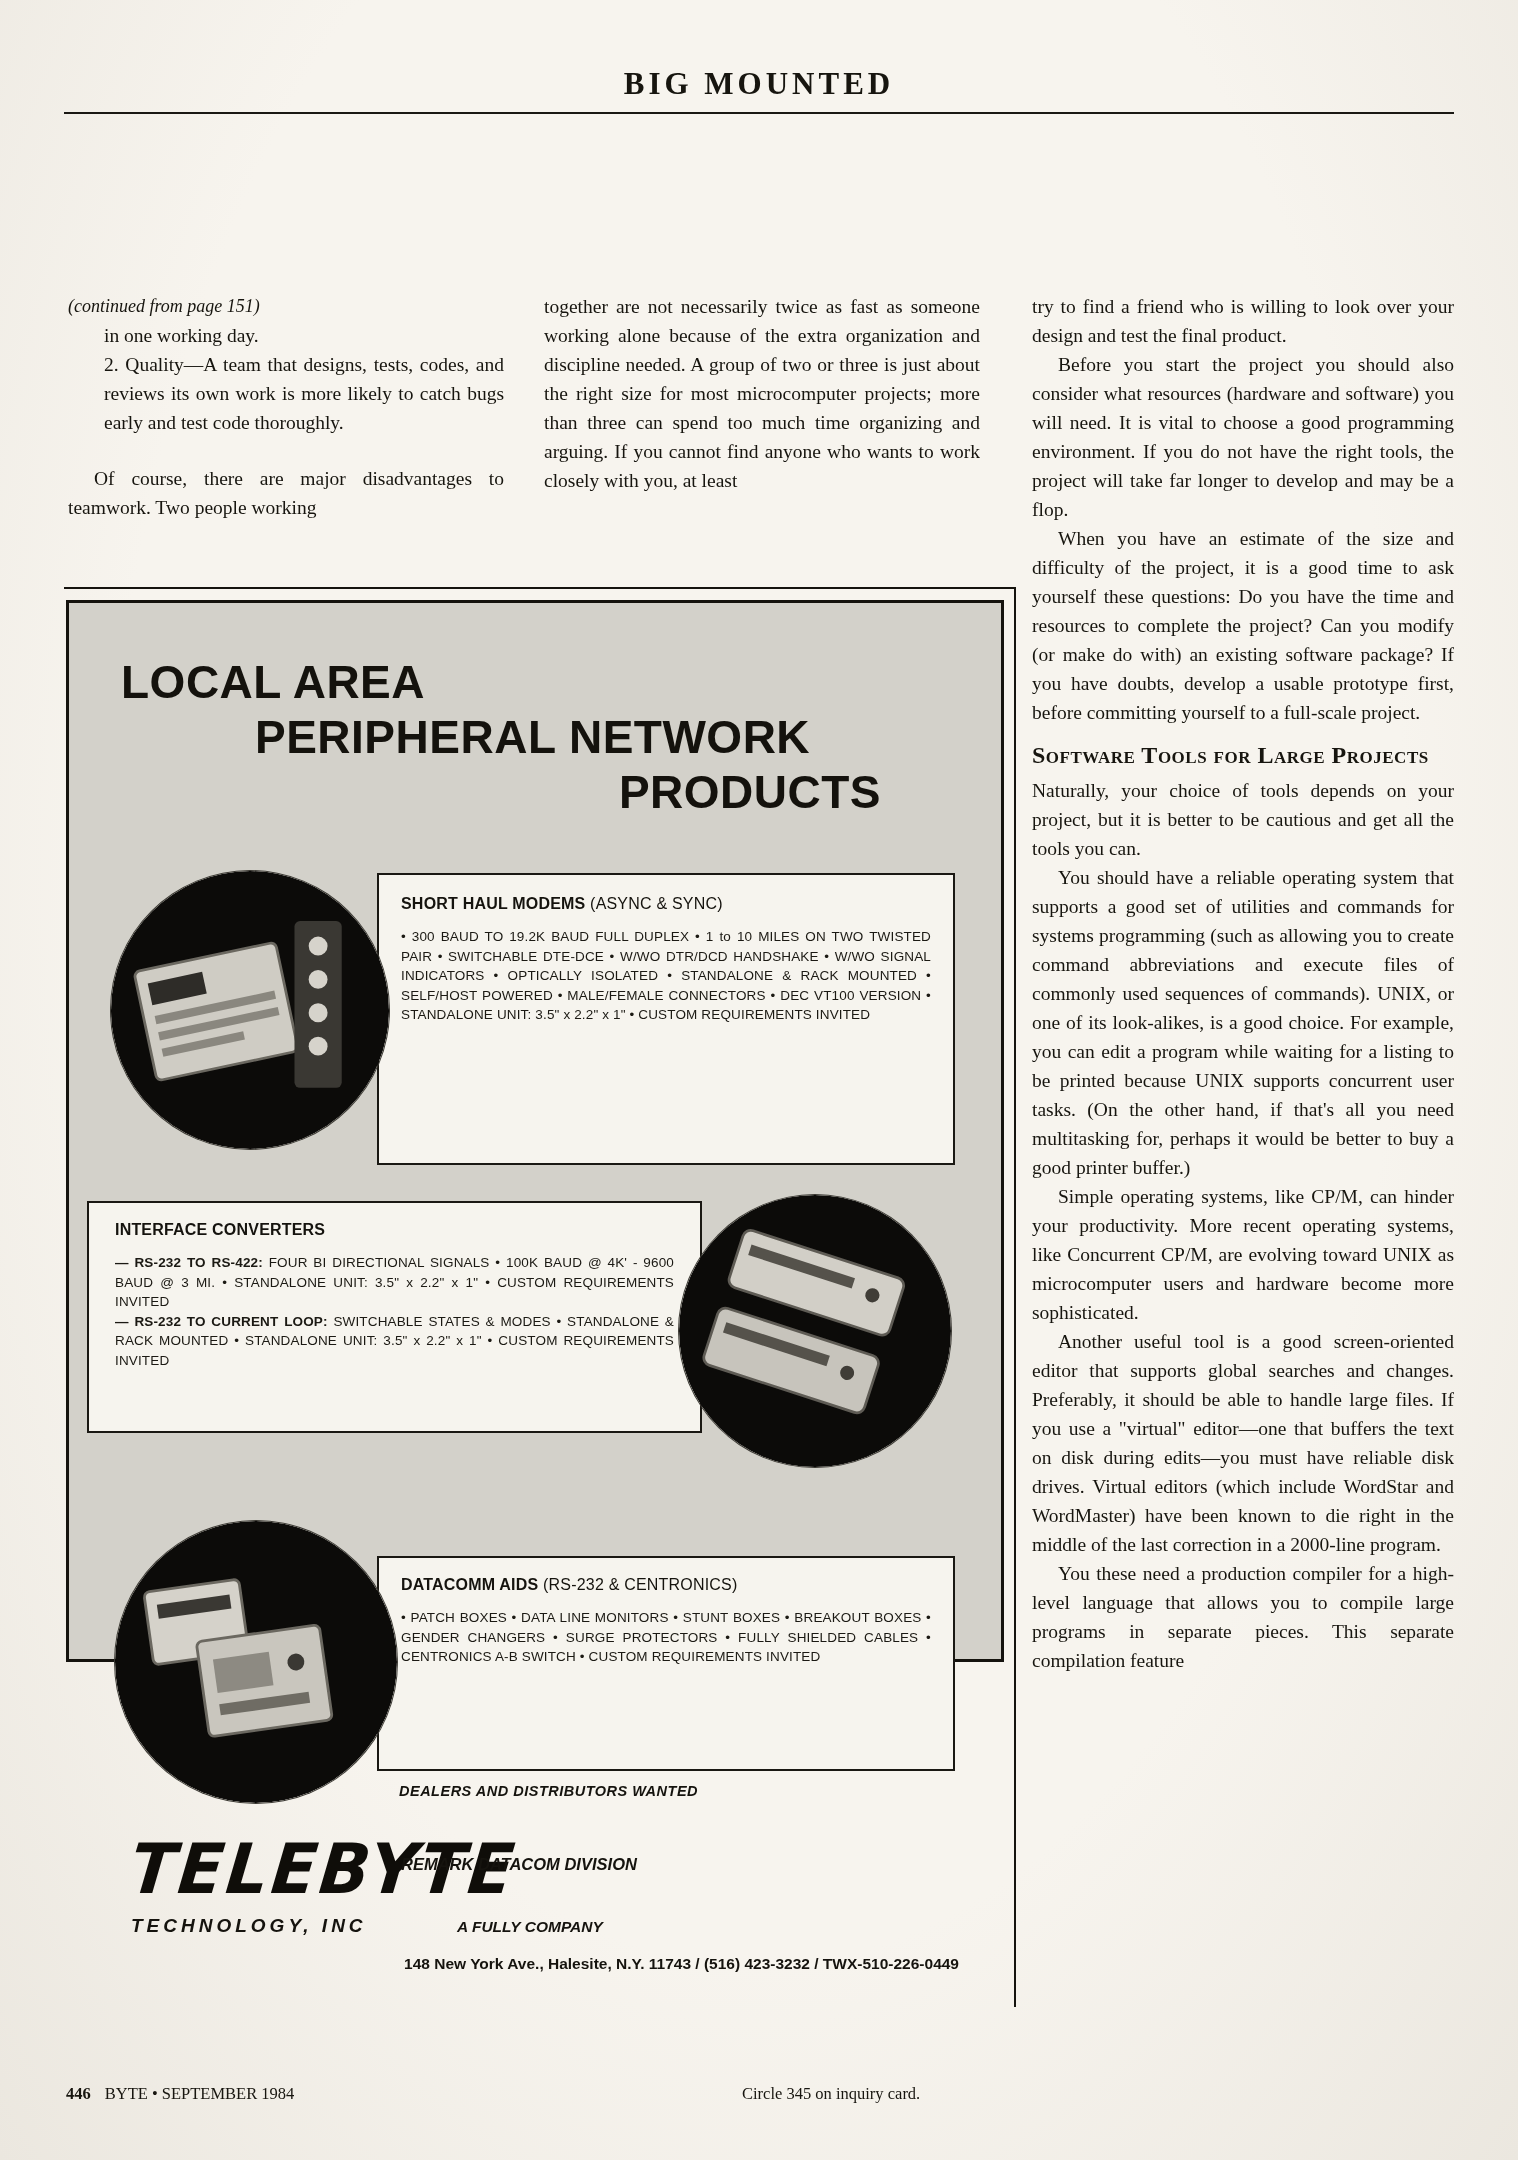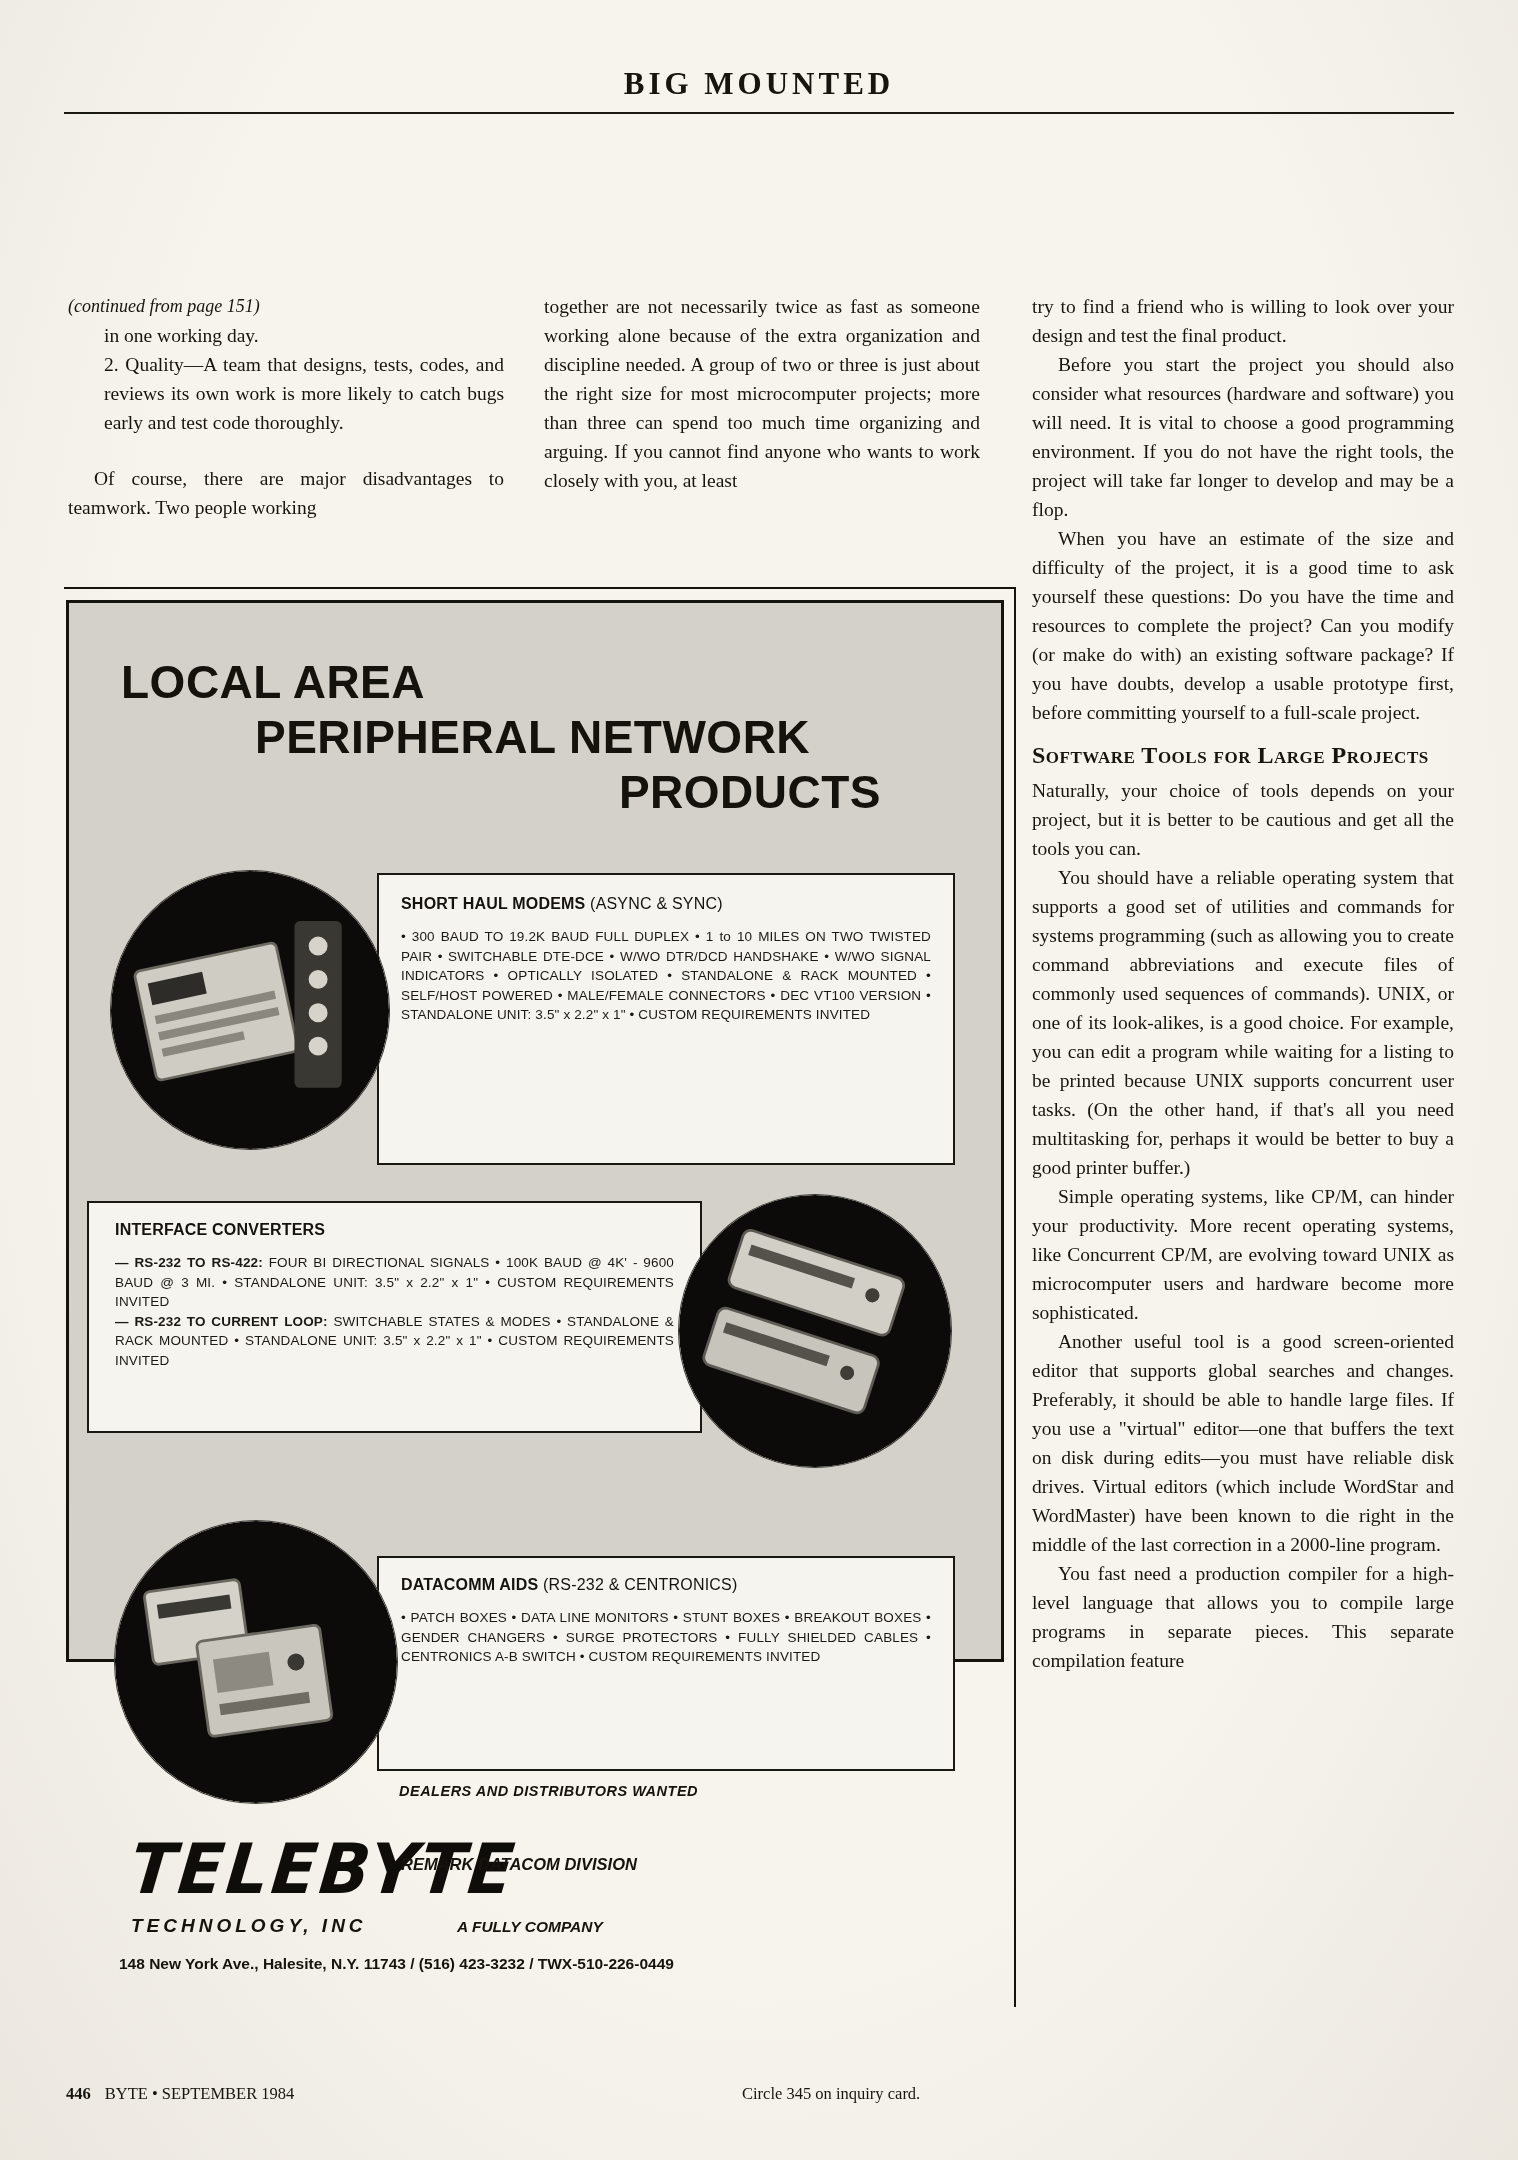--- a/index.html
+++ b/index.html
@@ -67,21 +67,21 @@
   .dealers { position:absolute; left:330px; top:1180px; font-size:14.5px; font-weight:700; font-style:italic; letter-spacing:0.5px; }
 
   .logo {
     position:absolute; left:58px; top:1236px; font-size:66px; font-weight:700; font-style:italic;
     letter-spacing:3px; transform:skewX(-6deg) scaleY(1.05); transform-origin:left bottom;
     color:#0f0d09; font-family:"DejaVu Sans", sans-serif; line-height:1;
   }
   .division  { position:absolute; left:332px; top:1252px; font-size:16.5px; font-weight:700; font-style:italic; }
   .company   { position:absolute; left:62px;  top:1312px; font-size:19px;   font-weight:700; font-style:italic; letter-spacing:4px; }
   .public-co { position:absolute; left:388px; top:1315px; font-size:15.5px; font-weight:700; font-style:italic; }
-  .address   { position:absolute; left:50px;  top:1352px; width:840px; text-align:left; font-size:15.5px; font-weight:700; }
+  .address   { position:absolute; left:50px;  top:1352px; width:840px; text-align:right; font-size:15.5px; font-weight:700; }
 
   
   .footer-left  { position:absolute; left:66px;  top:2084px; font-size:16.5px; }
   .footer-left .pg { font-weight:700; margin-right:14px; }
   .footer-circle { position:absolute; left:742px; top:2084px; font-size:16.5px; }
 </style>
 </head>
 <body>
 
 <div class="page">
@@ -102,21 +102,21 @@
 
   <div class="col col3">
     <p>try to find a friend who is willing to look over your design and test the final product.</p>
     <p class="indent">Before you start the project you should also consider what resources (hardware and software) you will need. It is vital to choose a good programming environment. If you do not have the right tools, the project will take far longer to develop and may be a flop.</p>
     <p class="indent">When you have an estimate of the size and difficulty of the project, it is a good time to ask yourself these questions: Do you have the time and resources to complete the project? Can you modify (or make do with) an existing software package? If you have doubts, develop a usable prototype first, before committing yourself to a full-scale project.</p>
     <p class="sec-head">Software Tools for Large Projects</p>
     <p>Naturally, your choice of tools depends on your project, but it is better to be cautious and get all the tools you can.</p>
     <p class="indent">You should have a reliable operating system that supports a good set of utilities and commands for systems programming (such as allowing you to create command abbreviations and execute files of commonly used sequences of commands). UNIX, or one of its look-alikes, is a good choice. For example, you can edit a program while waiting for a listing to be printed because UNIX supports concurrent user tasks. (On the other hand, if that's all you need multitasking for, perhaps it would be better to buy a good printer buffer.)</p>
     <p class="indent">Simple operating systems, like CP/M, can hinder your productivity. More recent operating systems, like Concurrent CP/M, are evolving toward UNIX as microcomputer users and hardware become more sophisticated.</p>
     <p class="indent">Another useful tool is a good screen-oriented editor that supports global searches and changes. Preferably, it should be able to handle large files. If you use a "virtual" editor—one that buffers the text on disk during edits—you must have reliable disk drives. Virtual editors (which include WordStar and WordMaster) have been known to die right in the middle of the last correction in a 2000-line program.</p>
-    <p class="indent">You fast need a production compiler for a high-level language that allows you to compile large programs in separate pieces. This separate compilation feature</p>
+    <p class="indent">You these need a production compiler for a high-level language that allows you to compile large programs in separate pieces. This separate compilation feature</p>
   </div>
 
   <div class="ad-top-rule"></div>
   <div class="vrule"></div>
 
   <div class="ad">
 
     <div class="ad-t ad-t1">LOCAL AREA</div>
     <div class="ad-t ad-t2">PERIPHERAL NETWORK</div>
     <div class="ad-t ad-t3">PRODUCTS</div>

